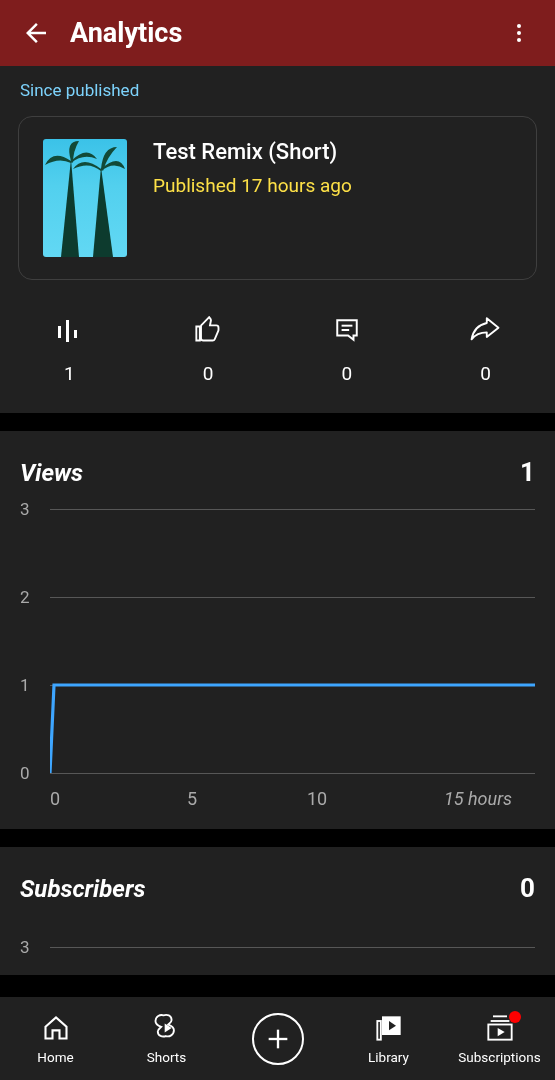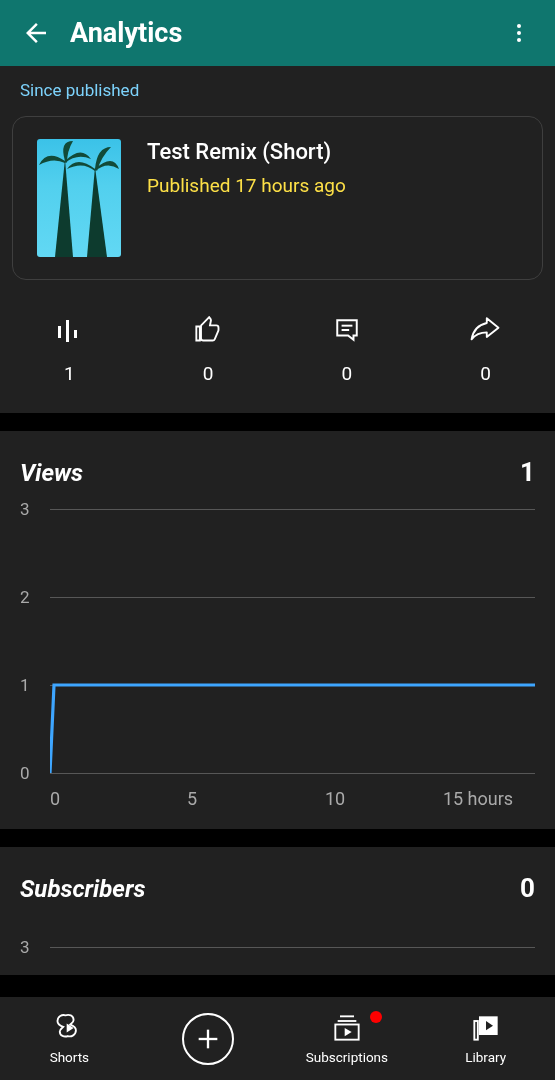--- a/index.html
+++ b/index.html
@@ -1,29 +1,29 @@
 <!DOCTYPE html>
 <html><head>
 <meta charset="utf-8">
 <style>
   * { margin: 0; padding: 0; box-sizing: border-box; }
   html, body { width: 555px; height: 1080px; background: #000; font-family: -apple-system, "Segoe UI", Roboto, Arial, sans-serif; color: #fff; overflow: hidden; }
   .app { width: 555px; height: 1080px; display: flex; flex-direction: column; }
 
   
-  .header { display: flex; align-items: center; height: 66px; padding: 0 14px; background: #0f766e; }
+  .header { display: flex; align-items: center; height: 66px; padding: 0 14px; background: #7f1d1d; }
   .back-btn { width: 44px; height: 44px; display: flex; align-items: center; justify-content: center; }
   .header-title { font-size: 27px; font-weight: 700; margin-left: 12px; flex: 1; }
   .more-btn { width: 44px; height: 44px; display: flex; align-items: center; justify-content: center; }
 
   
   .since-row { padding: 14px 20px 6px; background: #212121; color: #7dd3fc; font-size: 17px; }
 
   
-  .card-wrap { background: #212121; padding: 10px 12px 26px; }
+  .card-wrap { background: #212121; padding: 10px 18px 26px; }
   .video-card { border: 1px solid #3f3f3f; border-radius: 14px; padding: 22px 24px; display: flex; gap: 26px; }
   .thumb { width: 84px; height: 118px; border-radius: 3px; background: linear-gradient(180deg, #3bc2e8 0%, #52d0ee 40%, #62d8f4 100%); position: relative; overflow: hidden; }
   .palm { position: absolute; bottom: 0; }
   .video-meta .title { font-size: 22px; font-weight: 500; color: #fff; }
   .video-meta .pub { font-size: 19px; color: #fde047; margin-top: 10px; }
 
   
   .stats-row { display: flex; background: #212121; padding: 10px 0 28px; }
   .stat { flex: 1; display: flex; flex-direction: column; align-items: center; gap: 18px; }
   .stat-icon { height: 28px; display: flex; align-items: center; justify-content: center; }
@@ -158,75 +158,83 @@
         <div class="gridline" style="top:0"></div>
         <div class="gridline" style="top:88px"></div>
         <div class="gridline" style="top:176px"></div>
         <div class="gridline" style="top:264px"></div>
         <svg class="line-svg" viewBox="0 0 485 264" preserveAspectRatio="none">
           <polyline points="0,264 4,176 485,176" fill="none" stroke="#3ea6ff" stroke-width="3.2"></polyline>
         </svg>
       </div>
       <div class="xtick left" style="left:30px">0</div>
       <div class="xtick" style="left:172px">5</div>
-      <div class="xtick" style="left:315px">10</div>
-      <div class="xtick" style="left:458px; transform:translateX(-50%); white-space:nowrap;">15 hours</div>
+      <div class="xtick" style="left:297px">10</div>
+      <div class="xtick" style="left:458px; transform:translateX(-50%); white-space:nowrap;font-style:italic;">15 hours</div>
     </div>
   </div>
 
   <div class="gap"></div>
 
   <div class="section subs">
     <div class="sec-head">
       <div class="sec-title">Subscribers</div>
       <div class="sec-val">0</div>
     </div>
     <div class="chart-sm">
       <div class="ytick" style="top:22px">3</div>
       <div class="chart-area">
         <div class="gridline" style="top:22px"></div>
       </div>
     </div>
   </div>
 
   <div class="nav">
+    <div class="nav-item">
+      <div class="nav-icon">
+        <svg width="30" height="28" viewBox="0 0 24 24">
+            <path d="M3 11 L12 3 L21 11 V21 H15 V14 H9 V21 H3 Z" fill="none" stroke="#fff" stroke-width="1.8"></path>
+          </svg>
+      </div>
+      <div class="nav-label">Home</div>
+    </div>
     <div class="nav-item">
       <div class="nav-icon">
         <svg width="28" height="30" viewBox="0 0 24 26">
             <path d="M9 2c3-1 7 0 7 4 0 2-2 3-3 4 3 1 5 2 5 5 0 4-4 6-7 5-3 1-7 0-7-4 0-2 2-3 3-4-3-1-5-2-5-5 0-4 4-6 7-5z" fill="none" stroke="#fff" stroke-width="1.6"></path>
             <path d="M10 9v8l6-4z" fill="#fff"></path>
           </svg>
       </div>
       <div class="nav-label">Shorts</div>
     </div>
     <div class="nav-item center">
       <div class="create-circle">
         <svg width="28" height="28" viewBox="0 0 24 24">
             <line x1="12" y1="4" x2="12" y2="20" stroke="#fff" stroke-width="2"></line>
             <line x1="4" y1="12" x2="20" y2="12" stroke="#fff" stroke-width="2"></line>
           </svg>
       </div>
     </div>
     <div class="nav-item">
+      <div class="nav-icon">
+        <svg width="28" height="28" viewBox="0 0 24 24">
+            <rect x="2" y="6" width="3" height="16" fill="none" stroke="#fff" stroke-width="1.6"></rect>
+            <rect x="6" y="2" width="16" height="16" fill="#fff"></rect>
+            <path d="M12 6v8l6-4z" fill="#212121"></path>
+          </svg>
+      </div>
+      <div class="nav-label">Library</div>
+    </div>
+    <div class="nav-item">
       <div class="badge-dot"></div>
       <div class="nav-icon">
         <svg width="30" height="28" viewBox="0 0 24 24">
             <line x1="6" y1="2" x2="18" y2="2" stroke="#fff" stroke-width="1.6"></line>
             <line x1="4" y1="6" x2="20" y2="6" stroke="#fff" stroke-width="1.6"></line>
             <rect x="2" y="9" width="20" height="13" fill="none" stroke="#fff" stroke-width="1.6"></rect>
             <path d="M10 12v7l6-3.5z" fill="#fff"></path>
           </svg>
       </div>
       <div class="nav-label">Subscriptions</div>
     </div>
-    <div class="nav-item">
-      <div class="nav-icon">
-        <svg width="28" height="28" viewBox="0 0 24 24">
-            <rect x="2" y="6" width="3" height="16" fill="none" stroke="#fff" stroke-width="1.6"></rect>
-            <rect x="6" y="2" width="16" height="16" fill="#fff"></rect>
-            <path d="M12 6v8l6-4z" fill="#212121"></path>
-          </svg>
-      </div>
-      <div class="nav-label">Library</div>
-    </div>
   </div>
 
 </div>
 
 </body></html>

